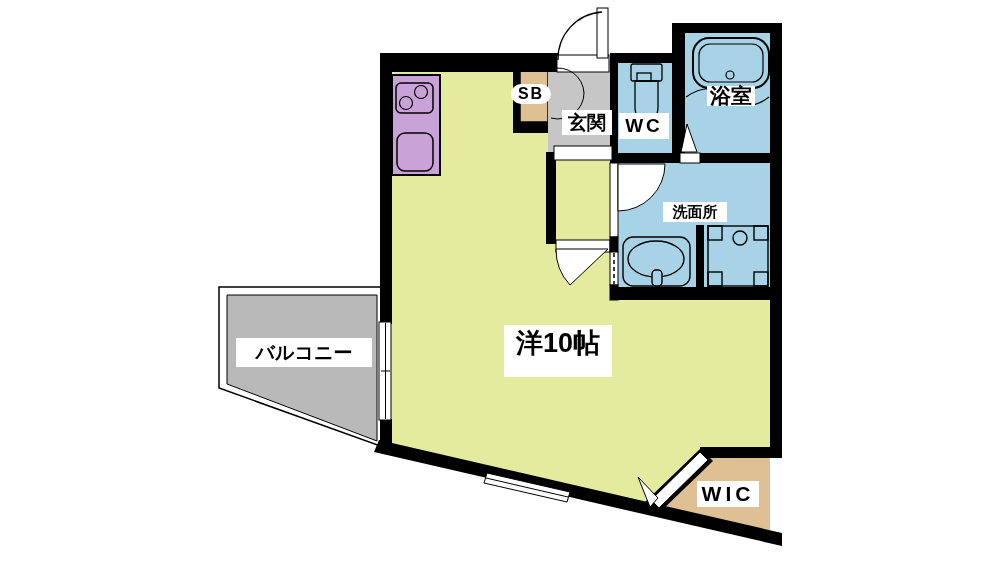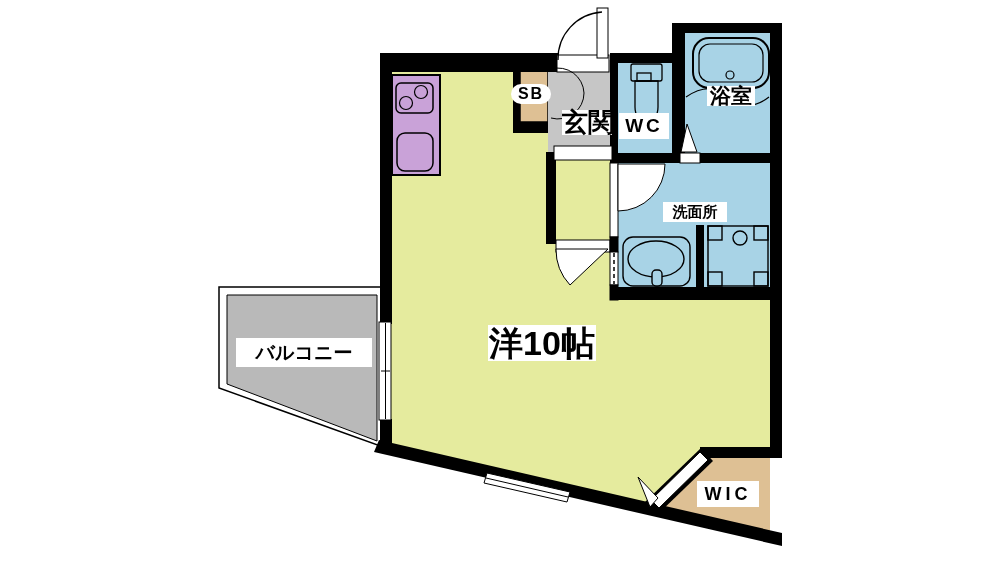--- a/index.html
+++ b/index.html
@@ -2,27 +2,27 @@
 <html><head>
 <meta charset="utf-8">
 <style>
   html,body{margin:0;padding:0;background:#fff;}
   #stage{position:relative;width:1000px;height:562px;background:#ffffff;overflow:hidden;
          font-family:"Liberation Sans","DejaVu Sans",sans-serif;}
   #plan-svg{position:absolute;left:0;top:0;}
   .lbl{position:absolute;background:#ffffff;color:#000;text-align:center;
        font-weight:bold;white-space:nowrap;z-index:5;}
   .lbl-sb{left:511px;top:84px;width:40px;height:20px;line-height:20px;font-size:16px;letter-spacing:2px;border-radius:10px;}
-  .lbl-genkan{left:562px;top:110px;width:50px;height:25px;line-height:25px;font-size:26px;}
+  .lbl-genkan{left:562px;top:110px;width:50px;height:25px;line-height:25px;font-size:19px;}
   .lbl-wc{left:619px;top:113px;width:50px;height:26px;line-height:26px;font-size:19px;letter-spacing:3px;}
   .lbl-bath{left:707px;top:86px;width:48px;height:20px;line-height:20px;font-size:21px;}
   .lbl-wash{left:663px;top:202px;width:64px;height:20px;line-height:20px;font-size:15px;}
-  .lbl-main{left:488px;top:325px;width:108px;height:36px;line-height:36px;font-size:34px;}
+  .lbl-main{left:504px;top:325px;width:108px;height:52px;line-height:36px;font-size:27px;}
   .lbl-balcony{left:236px;top:338px;width:136px;height:29px;line-height:29px;font-size:19px;}
-  .lbl-wic{left:697px;top:481px;width:62px;height:26px;line-height:26px;font-size:18px;letter-spacing:4px;}
+  .lbl-wic{left:697px;top:481px;width:62px;height:26px;line-height:26px;font-size:21px;letter-spacing:4px;}
 </style>
 </head>
 <body>
 
 <div id="stage">
 <svg id="plan-svg" width="1000" height="562" viewBox="0 0 1000 562">
 
   <polygon points="384,60 615,60 615,296 772,296 772,456 706,456 649,512 384,450" fill="#e5eb9e"></polygon>
 
   <g>

